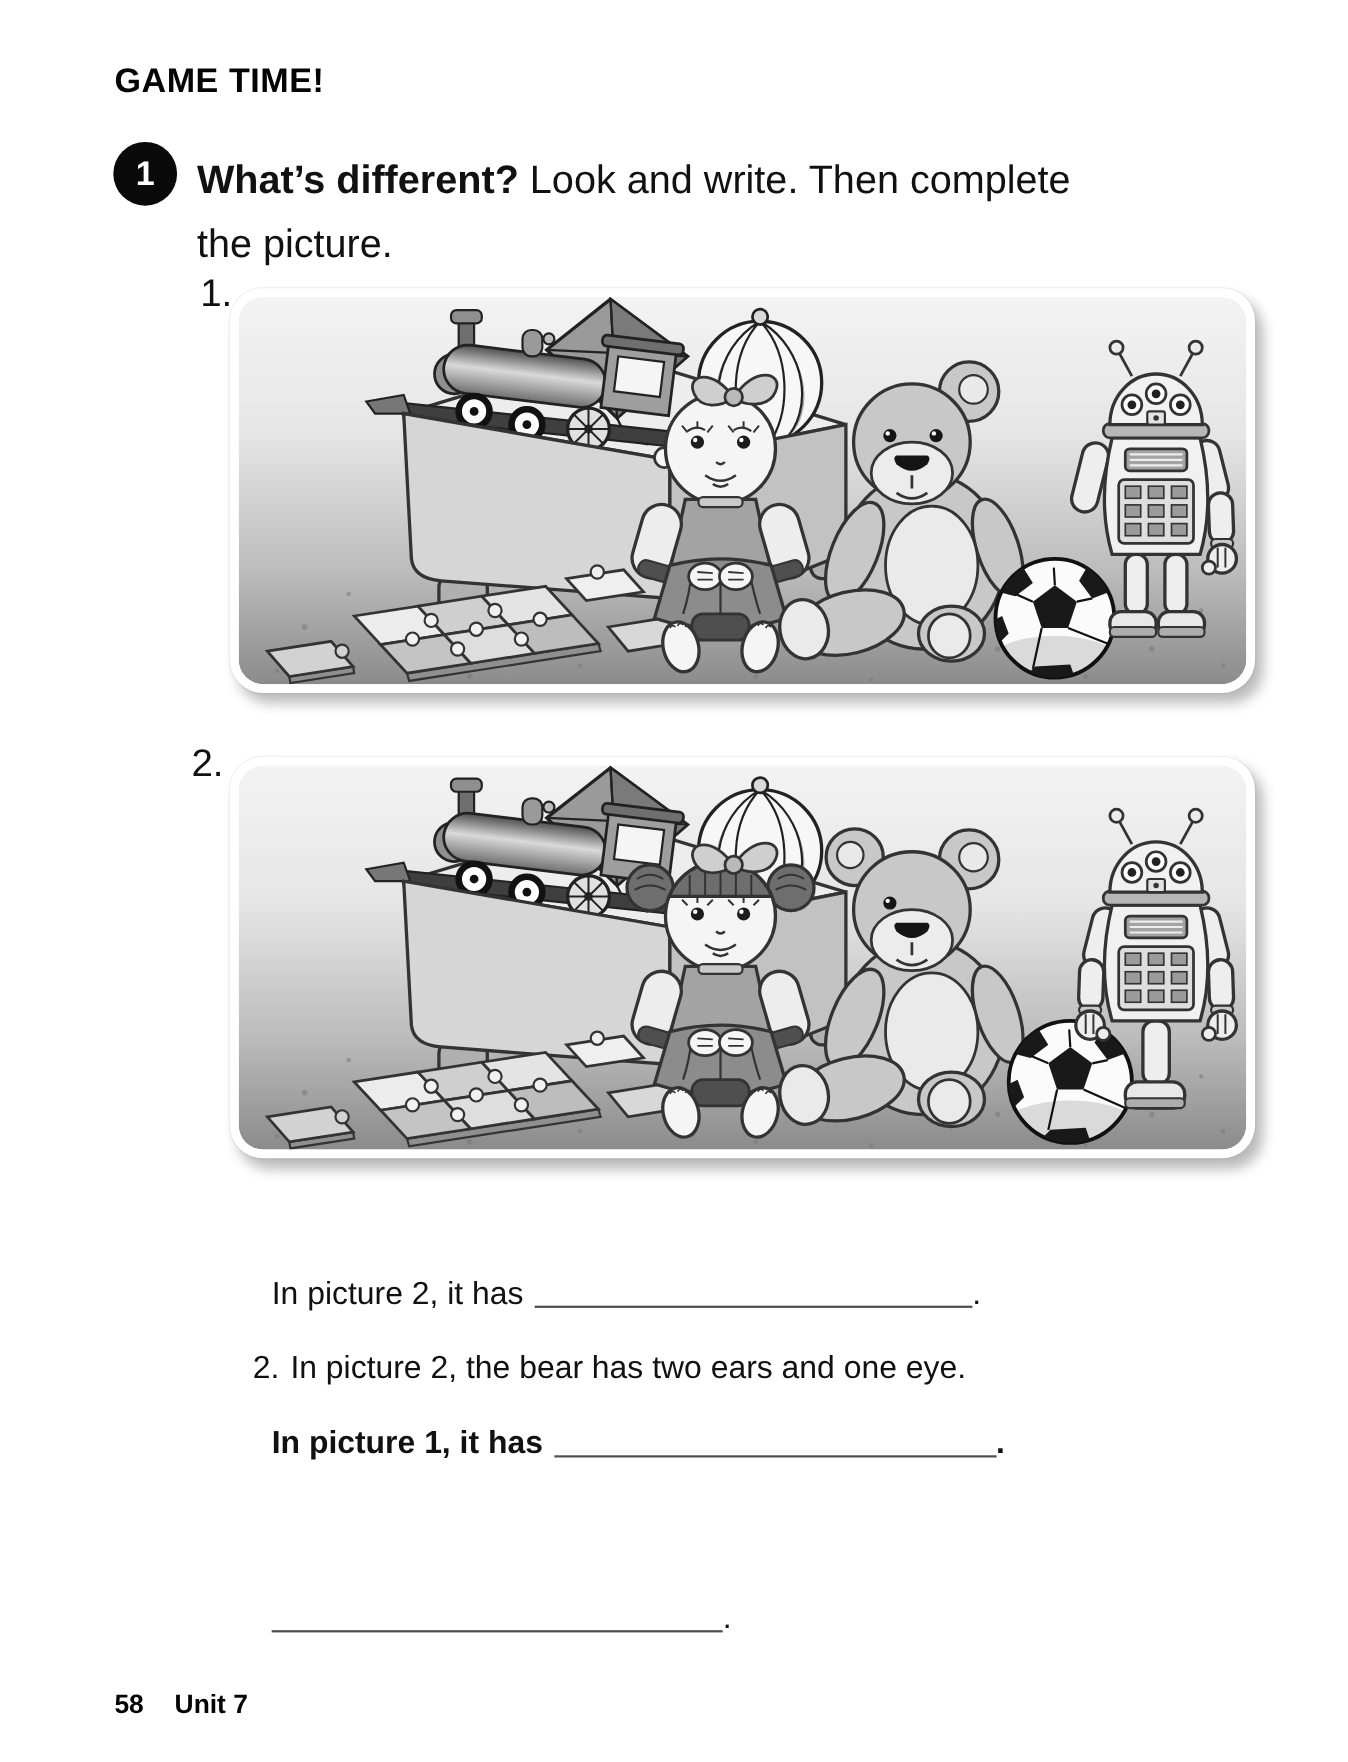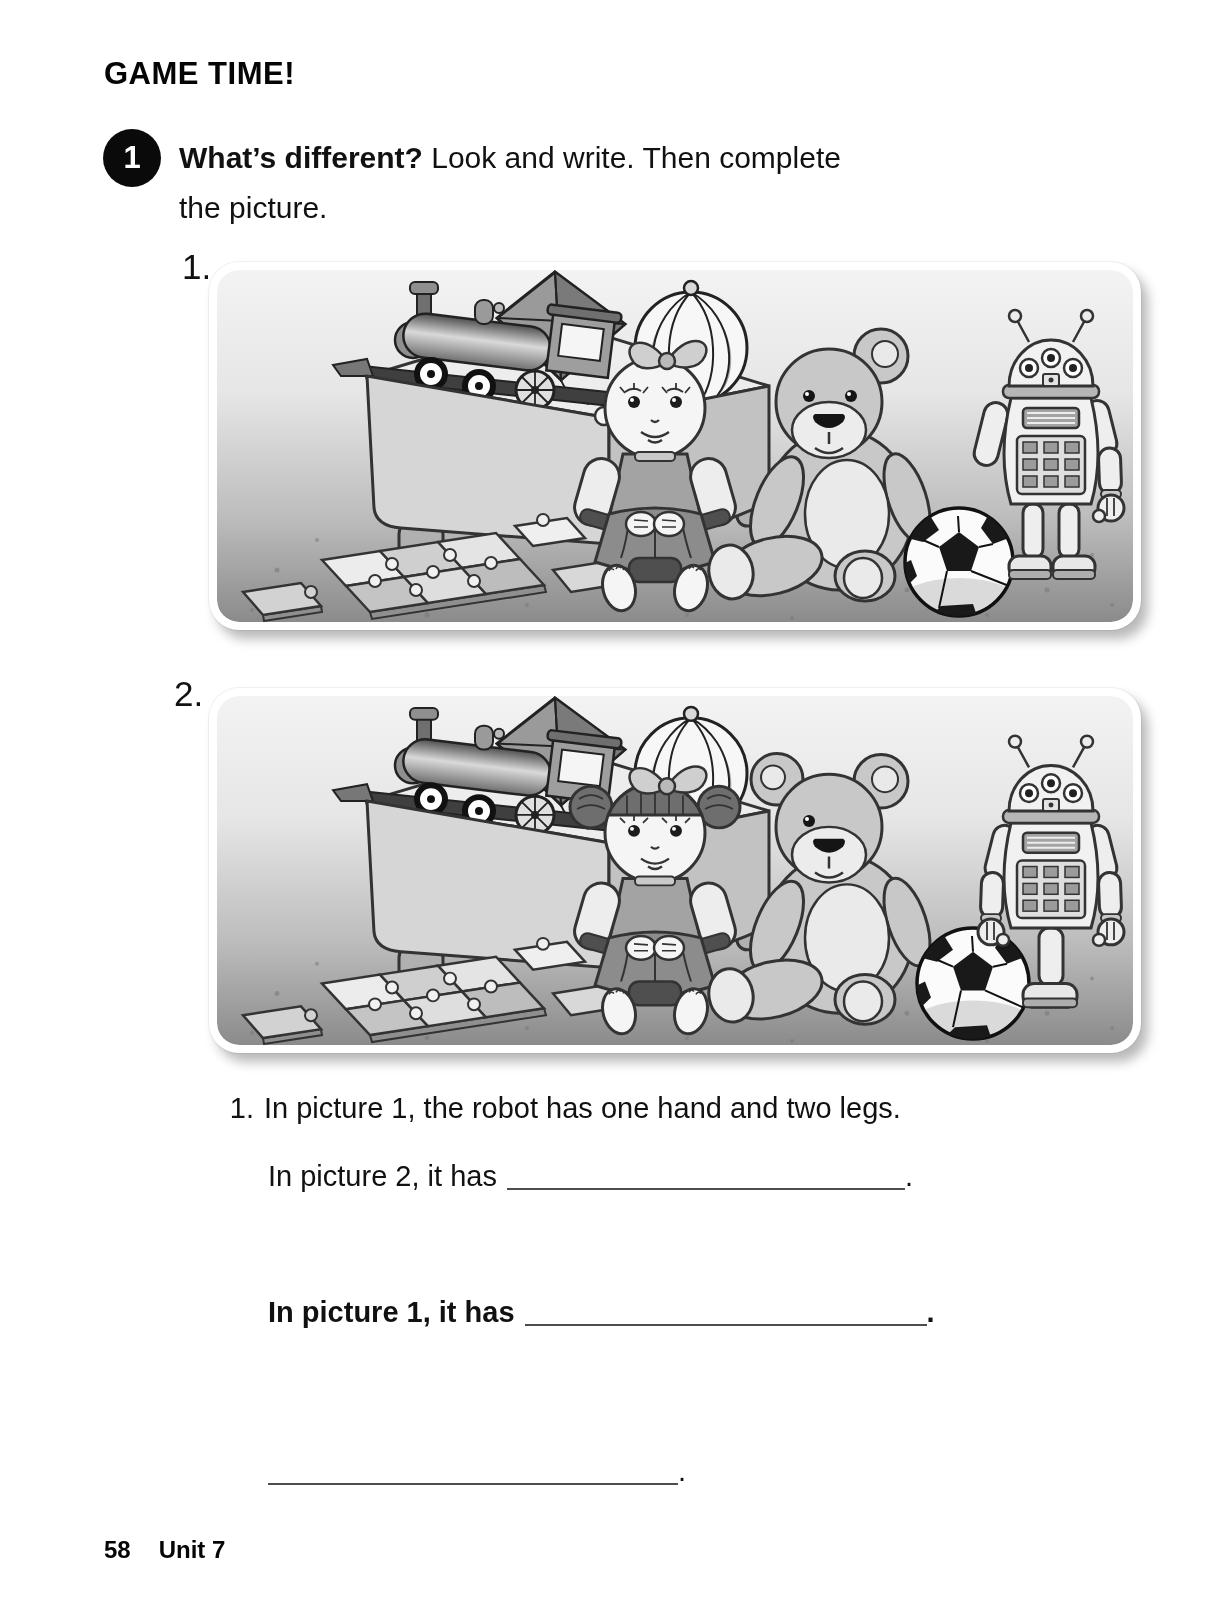--- a/index.html
+++ b/index.html
@@ -11,41 +11,41 @@
     position:absolute;left:88px;top:56px;
     font-size:31px;font-weight:800;letter-spacing:0.5px;color:#050505;
   }
   .badge{
     position:absolute;left:87px;top:129px;width:58px;height:58px;border-radius:50%;
     background:#0a0a0a;color:#ffffff;display:flex;align-items:center;justify-content:center;
     font-size:31px;font-weight:700;
   }
   .instruction{
     position:absolute;left:163px;top:133px;width:930px;
-    font-size:30px;line-height:1.65;color:#111111;
+    font-size:36px;line-height:1.65;color:#111111;
   }
   .instruction b{font-weight:700;}
   .pic-label{
     position:absolute;font-size:35px;color:#111111;
   }
   .pic-label-1{left:166px;top:247px;}
   .pic-label-2{left:158px;top:674px;}
   .pic-frame{
     position:absolute;left:193px;width:932px;background:#ffffff;border-radius:30px;
     padding:8px;box-sizing:border-box;
     box-shadow:7px 9px 12px rgba(0,0,0,0.28), 0 0 0 1px rgba(0,0,0,0.05);
   }
   .pic-frame-1{top:262px;height:368px;}
   .pic-frame-2{top:688px;height:365px;}
   .scene{display:block;width:100%;height:100%;border-radius:22px;}
   .q-row{
     position:absolute;left:204px;font-size:29px;color:#111111;white-space:nowrap;
   }
   .q-num{display:inline-block;width:34px;text-align:right;margin-right:10px;}
-  .q-prompt-row{position:absolute;left:252px;font-size:29px;color:#111111;white-space:nowrap;}
+  .q-prompt-row{position:absolute;left:231px;font-size:29px;color:#111111;white-space:nowrap;}
   .blank{
     display:inline-block;border-bottom:2px solid #4d4d4d;height:26px;
     vertical-align:-4px;margin-left:10px;
   }
   .blank.no-prefix{margin-left:0;}
   .footer{position:absolute;left:88px;top:1536px;font-size:24px;font-weight:700;color:#050505;}
   .footer .unit{margin-left:28px;}
 </style>
 </head>
 <body>
@@ -544,27 +544,27 @@
             <rect x="827" y="189" width="14" height="11"></rect>
             <rect x="848" y="189" width="14" height="11"></rect>
           <rect x="806" y="206" width="14" height="11"></rect>
             <rect x="827" y="206" width="14" height="11"></rect>
             <rect x="848" y="206" width="14" height="11"></rect>
         </g>
       </g>
     </svg>
   </div>
 
-  <div class="q-row" style="top:1092px;">
-    <span class="q-num">1.</span><span>In picture 1, the robot has one hand and two legs.</span>
-  </div>
   <div class="q-prompt-row" style="top:1160px;">
     <span>In picture 2, it has</span><span class="blank" style="width:398px;"></span><span>.</span>
   </div>
 
+  <div class="q-row" style="top:1228px;">
+    <span class="q-num">2.</span><span>In picture 2, the bear has two ears and one eye.</span>
+  </div>
   <div class="q-prompt-row" style="top:1296px;font-weight:bold;">
     <span>In picture 1, it has</span><span class="blank" style="width:402px;"></span><span>.</span>
   </div>
 
   <div class="q-prompt-row" style="top:1455px;">
     <span class="blank no-prefix" style="width:410px;"></span><span>.</span>
   </div>
 
   <div class="footer">
     <span>58</span><span class="unit">Unit 7</span>

